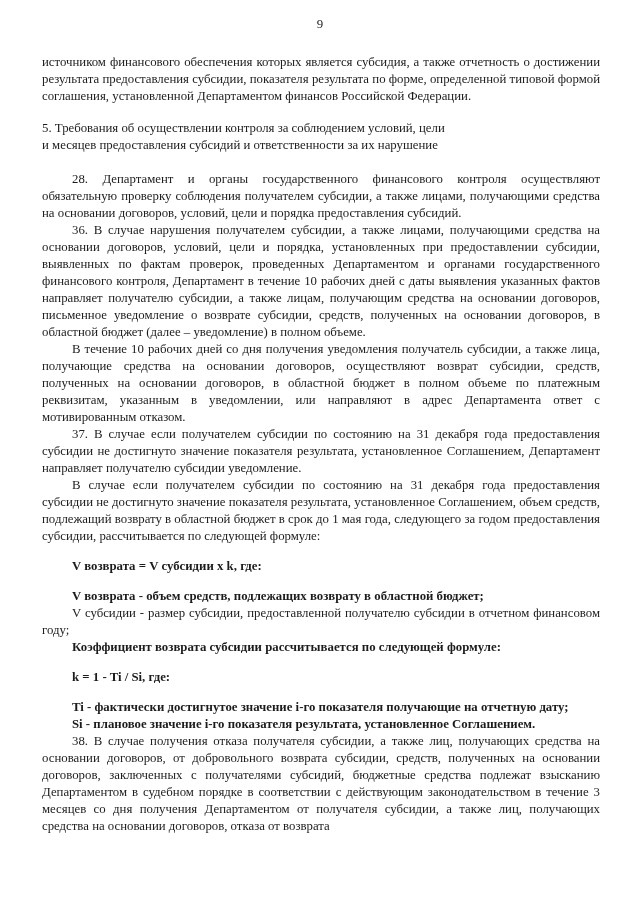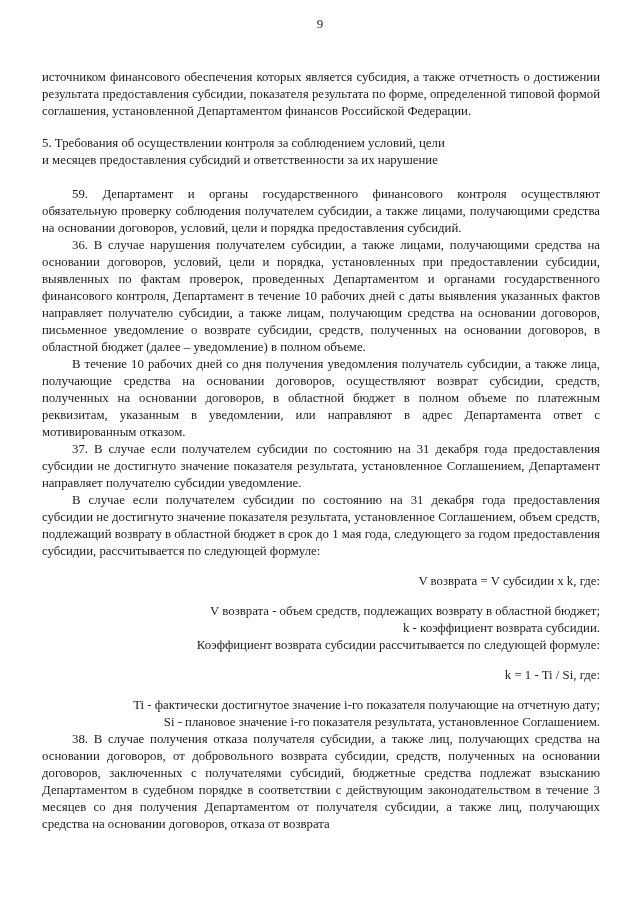--- a/index.html
+++ b/index.html
@@ -17,77 +17,78 @@
     font-size: 12.8px;
     line-height: 17px;
     color: #1c1c1c;
   }
   .page-number {
     text-align: center;
     padding-top: 16px;
     text-indent: 0;
   }
   .body-text {
-    margin: 36px 40px 0 42px;
+    margin: 21px 40px 0 42px;
   }
   .body-text p {
     margin: 0;
     padding: 0;
     text-align: justify;
     text-indent: 30px;
   }
   p.continuation {
     text-indent: 0;
   }
   .section-heading {
     text-align: center;
     text-indent: 0 !important;
     margin-top: 15px !important;
   }
   .after-heading {
     margin-top: 17px !important;
   }
   p.formula, p.left {
-    text-align: right;
+    text-align: left;
+    font-weight: bold;
   }
   .blank-above {
     margin-top: 13px !important;
   }
 </style>
 </head>
 <body>
 
 <div class="page">
 
   <div class="page-number">9</div>
 
   <div class="body-text">
 
     <p class="continuation">источником финансового обеспечения которых является субсидия, а также отчетность о достижении результата предоставления субсидии, показателя результата по форме, определенной типовой формой соглашения, установленной Департаментом финансов Российской Федерации.</p>
 
 
     <p class="section-heading">5. Требования об осуществлении контроля за соблюдением условий, цели</p>
     <p class="section-heading" style="margin-top:0 !important;">и месяцев предоставления субсидий и ответственности за их нарушение</p>
 
-    <p class="after-heading">59. Департамент и органы государственного финансового контроля осуществляют обязательную проверку соблюдения получателем субсидии, а также лицами, получающими средства на основании договоров, условий, цели и порядка предоставления субсидий.</p>
+    <p class="after-heading">28. Департамент и органы государственного финансового контроля осуществляют обязательную проверку соблюдения получателем субсидии, а также лицами, получающими средства на основании договоров, условий, цели и порядка предоставления субсидий.</p>
 
     <p>36. В случае нарушения получателем субсидии, а также лицами, получающими средства на основании договоров, условий, цели и порядка, установленных при предоставлении субсидии, выявленных по фактам проверок, проведенных Департаментом и органами государственного финансового контроля, Департамент в течение 10 рабочих дней с даты выявления указанных фактов направляет получателю субсидии, а также лицам, получающим средства на основании договоров, письменное уведомление о возврате субсидии, средств, полученных на основании договоров, в областной бюджет (далее – уведомление) в полном объеме.</p>
 
     <p>В течение 10 рабочих дней со дня получения уведомления получатель субсидии, а также лица, получающие средства на основании договоров, осуществляют возврат субсидии, средств, полученных на основании договоров, в областной бюджет в полном объеме по платежным реквизитам, указанным в уведомлении, или направляют в адрес Департамента ответ с мотивированным отказом.</p>
 
     <p>37. В случае если получателем субсидии по состоянию на 31 декабря года предоставления субсидии не достигнуто значение показателя результата, установленное Соглашением, Департамент направляет получателю субсидии уведомление.</p>
 
     <p>В случае если получателем субсидии по состоянию на 31 декабря года предоставления субсидии не достигнуто значение показателя результата, установленное Соглашением, объем средств, подлежащий возврату в областной бюджет в срок до 1 мая года, следующего за годом предоставления субсидии, рассчитывается по следующей формуле:</p>
 
     <p class="formula blank-above">V возврата = V субсидии x k, где:</p>
 
     <p class="left blank-above">V возврата - объем средств, подлежащих возврату в областной бюджет;</p>
 
+    <p>V субсидии - размер субсидии, предоставленной получателю субсидии в отчетном финансовом году;</p>
 
-    <p class="left">k - коэффициент возврата субсидии.</p>
 
     <p class="left">Коэффициент возврата субсидии рассчитывается по следующей формуле:</p>
 
     <p class="formula blank-above">k = 1 - Ti / Si, где:</p>
 
     <p class="left blank-above">Ti - фактически достигнутое значение i-го показателя получающие на отчетную дату;</p>
 
     <p class="left">Si - плановое значение i-го показателя результата, установленное Соглашением.</p>
 
     <p>38. В случае получения отказа получателя субсидии, а также лиц, получающих средства на основании договоров, от добровольного возврата субсидии, средств, полученных на основании договоров, заключенных с получателями субсидий, бюджетные средства подлежат взысканию Департаментом в судебном порядке в соответствии с действующим законодательством в течение 3 месяцев со дня получения Департаментом от получателя субсидии, а также лиц, получающих средства на основании договоров, отказа от возврата</p>

